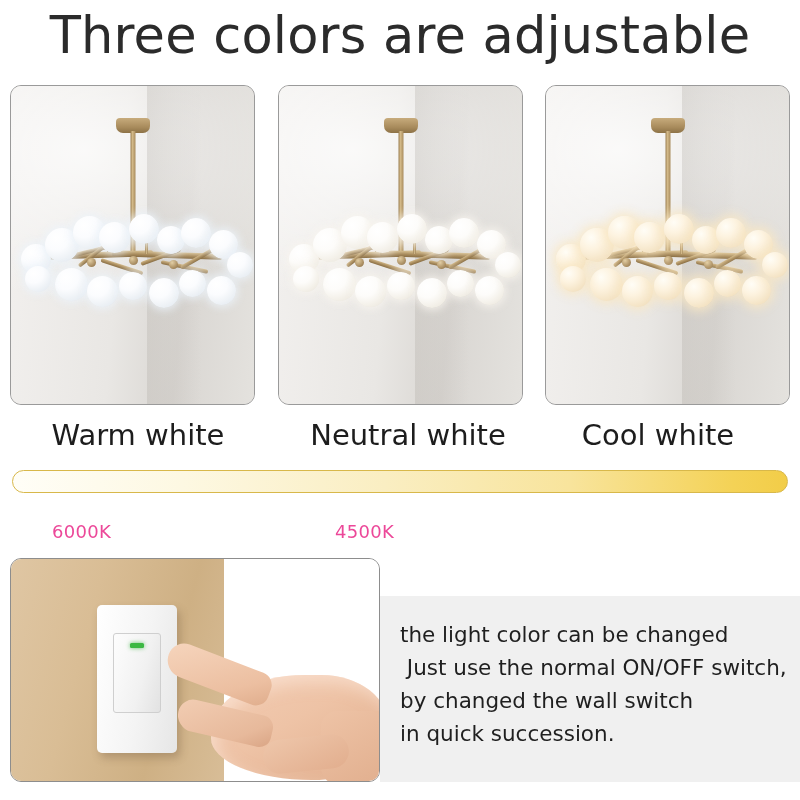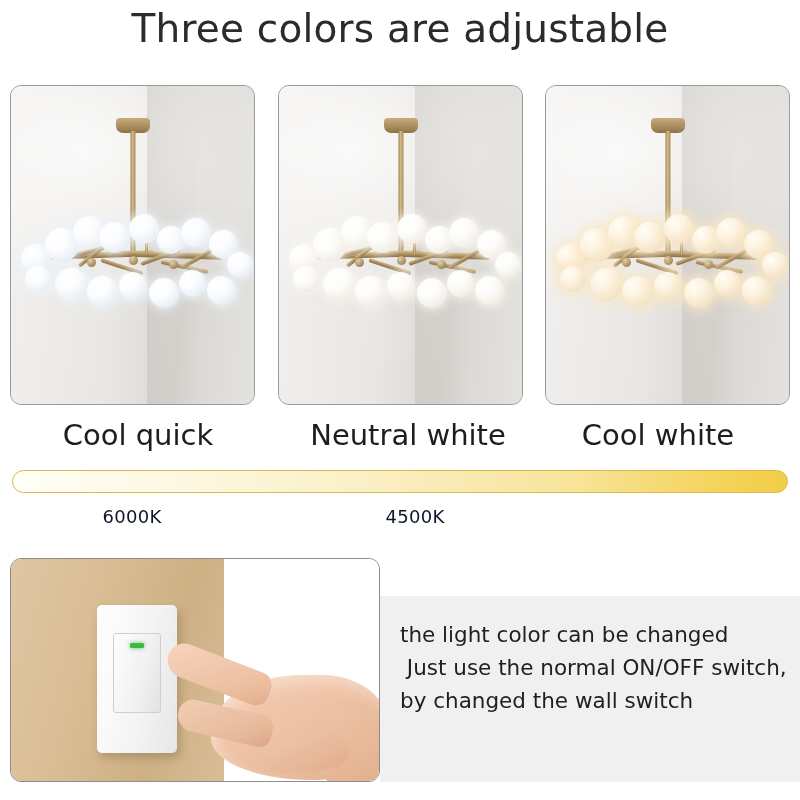--- a/index.html
+++ b/index.html
@@ -9,21 +9,21 @@
     font-family:"DejaVu Sans", sans-serif;
     position:relative;
     overflow:hidden;
   }
 
   
   .title {
     position:absolute;
     top:6px; left:0; width:800px;
     text-align:center;
-    font-size:39px;
+    font-size:51px;
     font-weight:400;
     letter-spacing:0.2px;
     color:#2b2b2b;
     font-family:"DejaVu Sans", sans-serif;
   }
 
   
   .panels { position:absolute; top:85px; left:0; width:800px; height:322px; }
   .panel {
     position:absolute;
@@ -120,23 +120,23 @@
   
   .kbar {
     position:absolute; left:12px; top:470px;
     width:776px; height:23px;
     border:1.5px solid #d8b84a;
     border-radius:12px;
     background:linear-gradient(90deg,#fffef7 0%,#fdf8e2 22%,#faeec2 48%,#f8e49c 72%,#f4d256 93%,#f2cd48 100%);
   }
   .ktemps { position:absolute; top:506px; left:0; width:800px; height:24px; }
   .ktemp {
-    position:absolute; top:0;
-    width:160px; text-align:center;
-    font-size:18px; color:#0f172a; letter-spacing:.3px;
+    position:absolute; top:15px;
+    width:160px; text-align:left;
+    font-size:18px; color:#ec4899; letter-spacing:.3px;
   }
   .ktemp.t1 { left:52px; }
   .ktemp.t2 { left:335px; }
   .ktemp.t3 { left:610px; }
 
   
   .textpanel {
     position:absolute; left:380px; top:596px;
     width:420px; height:186px;
     background:#f0f0f0;
@@ -359,36 +359,37 @@
       <div class="globe" style="left:138px; top:192px; width:30px; height:30px;"></div>
       <div class="globe" style="left:168px; top:184px; width:27px; height:27px;"></div>
       <div class="globe" style="left:196px; top:190px; width:29px; height:29px;"></div>
       <div class="globe" style="left:216px; top:166px; width:26px; height:26px;"></div>
       <div class="globe" style="left:14px;  top:180px; width:26px; height:26px;"></div>
     </div>
   </div>
 </div>
 
 <div class="labels">
-  <div class="clabel l1">Cool quick</div>
+  <div class="clabel l1">Warm white</div>
   <div class="clabel l2">Neutral white</div>
   <div class="clabel l3">Cool white</div>
 </div>
 
 <div class="kbar"></div>
 <div class="ktemps">
   <div class="ktemp t1">6000K</div>
   <div class="ktemp t2">4500K</div>
 </div>
 
 <div class="textpanel"></div>
 <div class="btext">
   <span class="line">the light color can be changed</span>
   <span class="line"> Just use the normal ON/OFF switch,</span>
   <span class="line">by changed the wall switch</span>
+  <span class="line">in quick succession.</span>
 </div>
 
 <div class="switchcard">
   <div class="sc-wall"></div>
   <div class="sc-white"></div>
   <div class="plate">
     <div class="rocker">
       <div class="led"></div>
     </div>
   </div>

